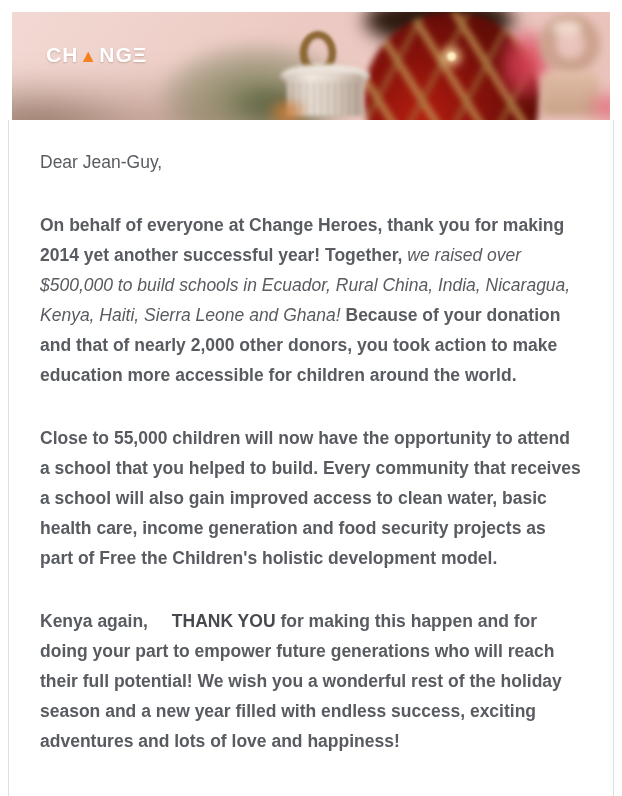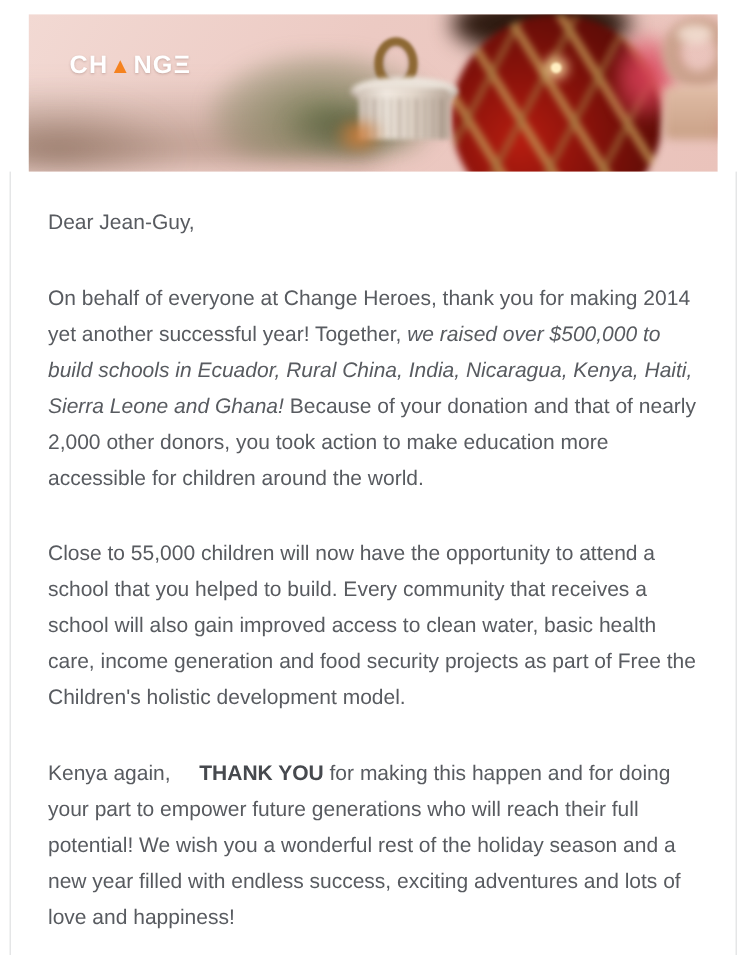--- a/index.html
+++ b/index.html
@@ -12,21 +12,21 @@
   }
   *{box-sizing:border-box;}
   html,body{margin:0;padding:0;}
   body{
     width:622px;height:796px;overflow:hidden;background:var(--bg);
     font-family:"Liberation Sans", sans-serif;
   }
   .page{width:622px;height:796px;background:var(--bg);}
   
   .photo-wrap{
-    position:relative;margin:12px 24px 0;height:131px;overflow:hidden;
+    position:relative;margin:12px 12px 0;height:108px;overflow:hidden;
     background:linear-gradient(120deg,#f2d9d3 0%,#eccac3 45%,#eac3bb 100%);
   }
   .photo-wrap .dec{position:absolute;}
   .wash-left{
     left:-30px;top:55px;width:320px;height:70px;filter:blur(10px);
     background:linear-gradient(rgba(125,92,70,0) 0%,rgba(125,92,70,.40) 80%);
   }
   .wash-corner{
     left:-20px;top:70px;width:150px;height:60px;filter:blur(12px);
     background:radial-gradient(ellipse at 30% 80%, rgba(95,65,45,.45), rgba(95,65,45,0) 70%);
@@ -108,21 +108,21 @@
   
   .content{
     margin:0 8px;background:#ffffff;
     border-left:1px solid var(--border);border-right:1px solid var(--border);
     min-height:680px;padding:27px 31px 0;
   }
   .content p{
     margin:0 0 33px;color:var(--body-text);
     font-size:17.5px;line-height:30px;
   }
-  .seg-normal{font-style:normal;}
+  .seg-normal{font-style:normal;font-weight:bold;}
   .seg-italic{font-style:italic;}
   .seg-bold{font-weight:bold;color:var(--bold-text);margin-left:19px;}
 </style>
 </head>
 <body>
 
 <div class="page">
 
   <div class="photo-wrap">
     <div class="dec wash-left"></div>

